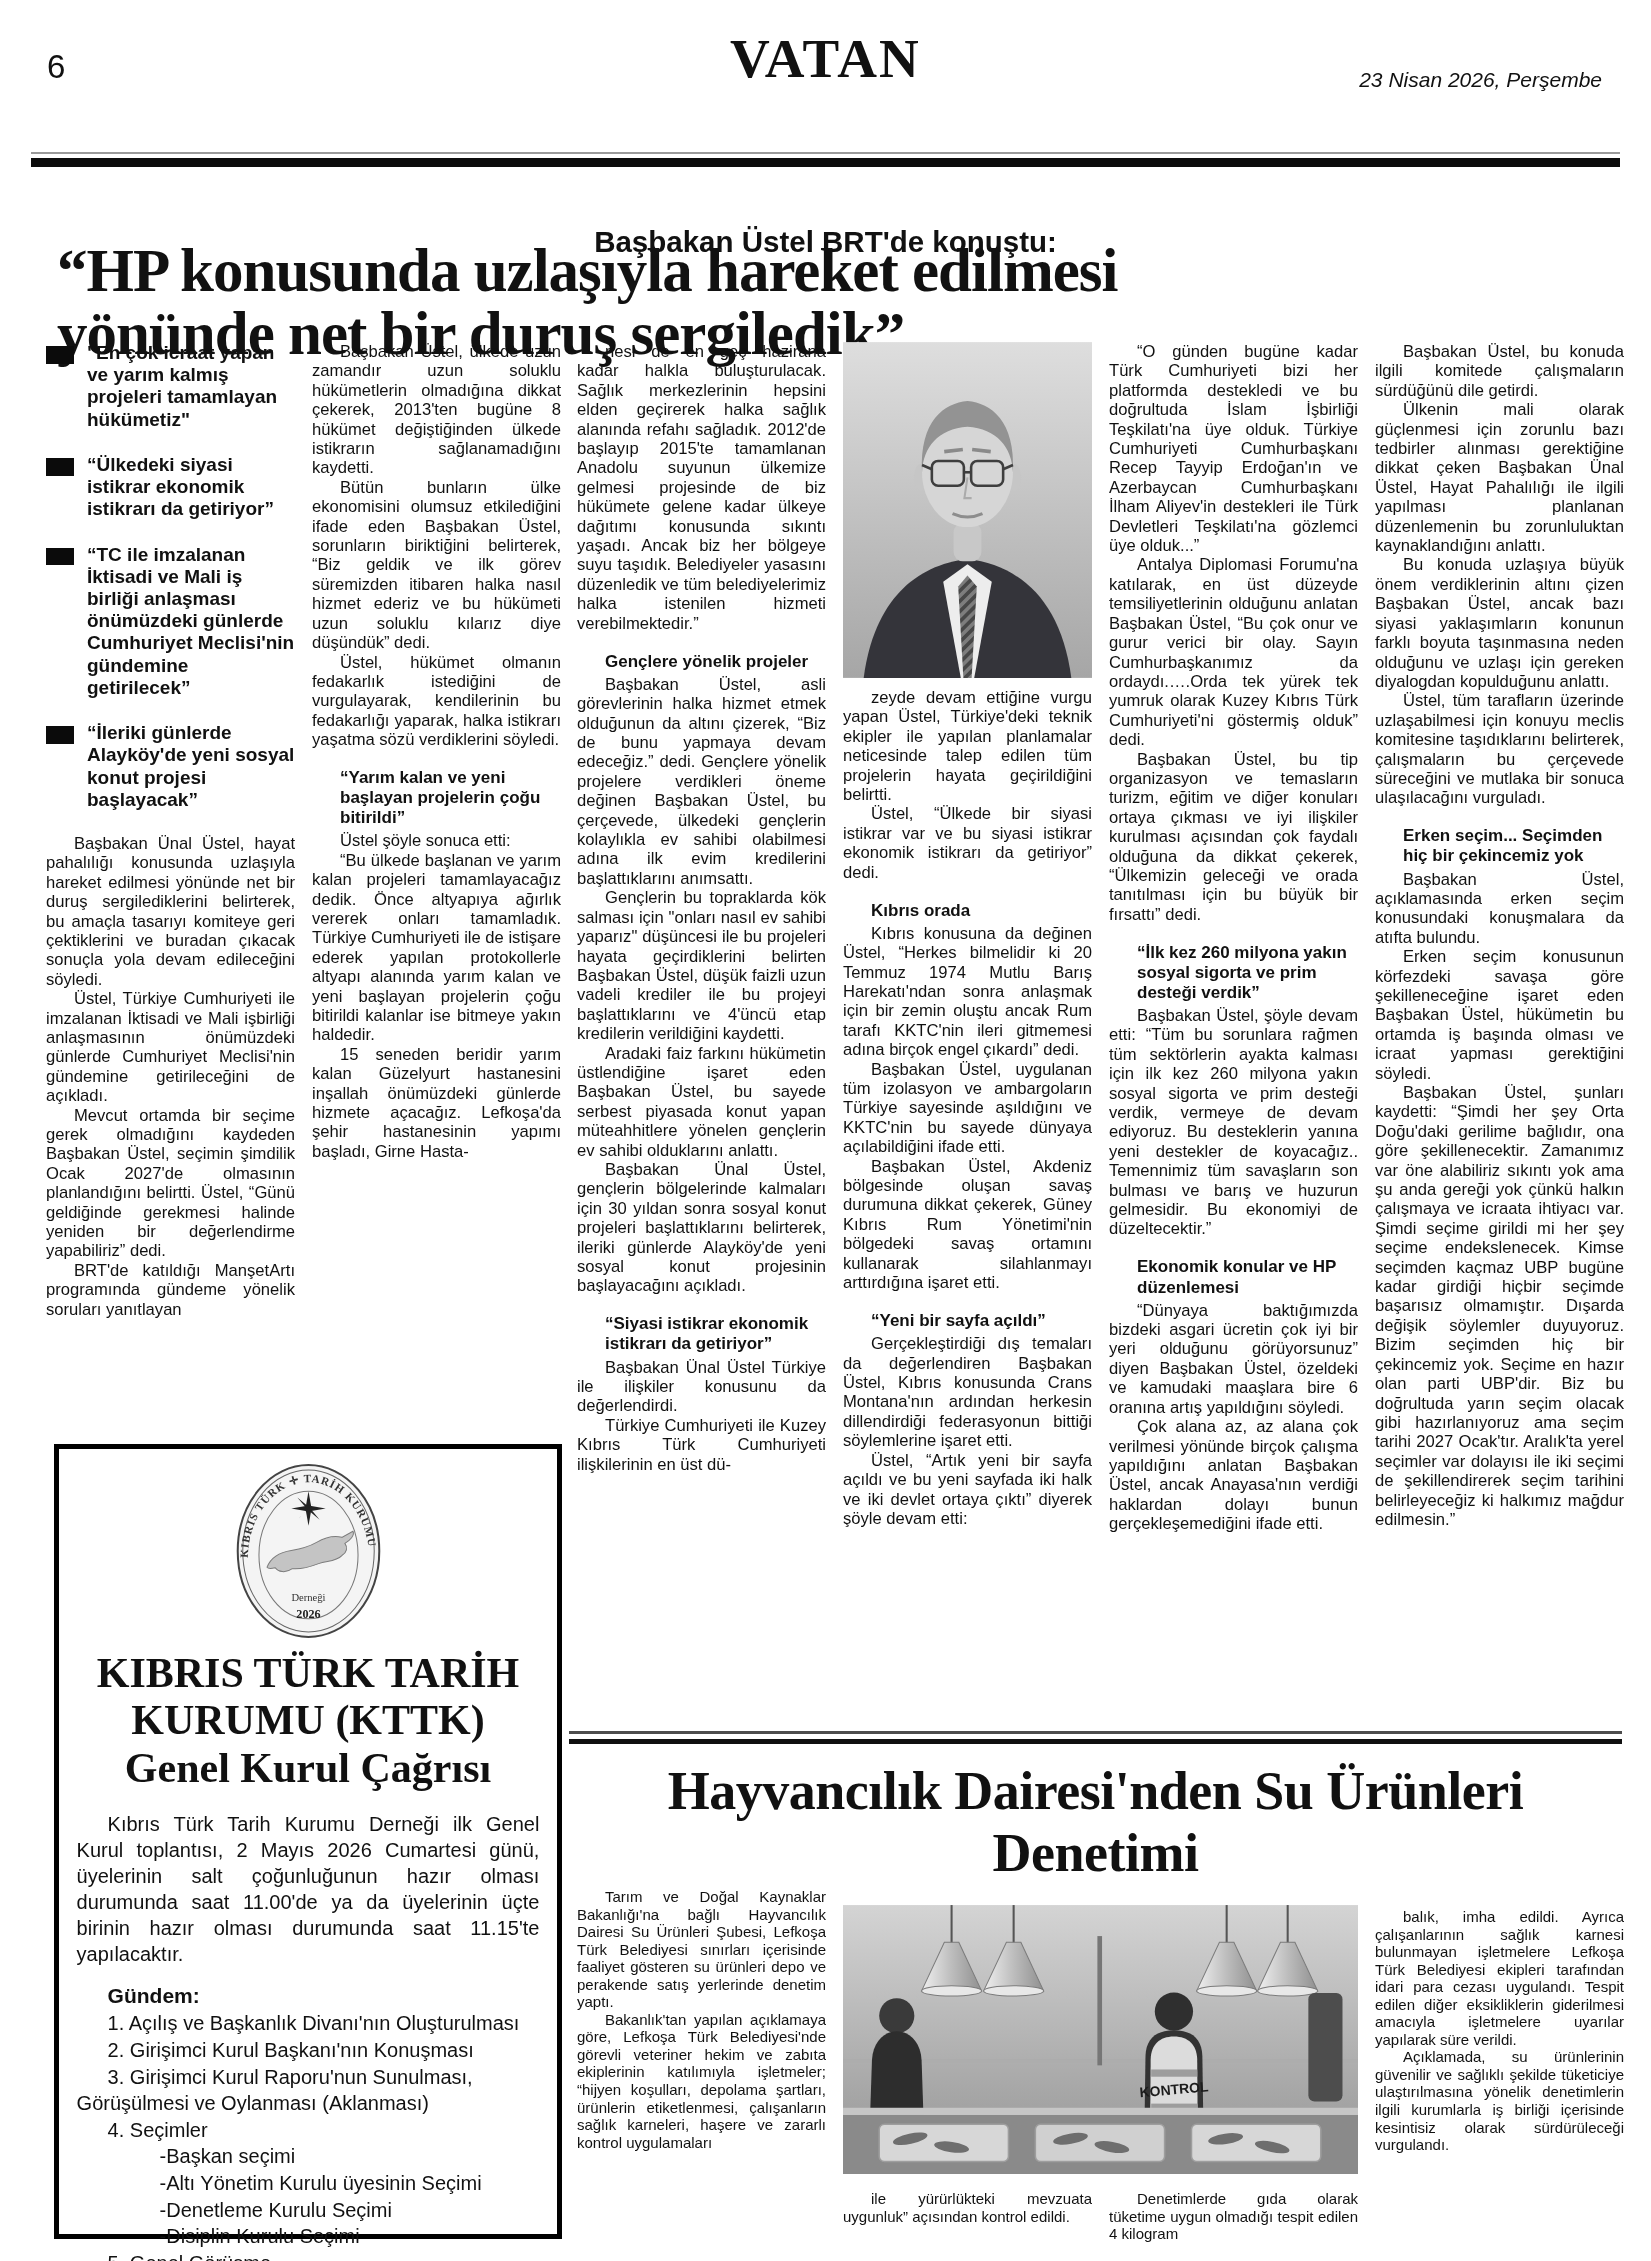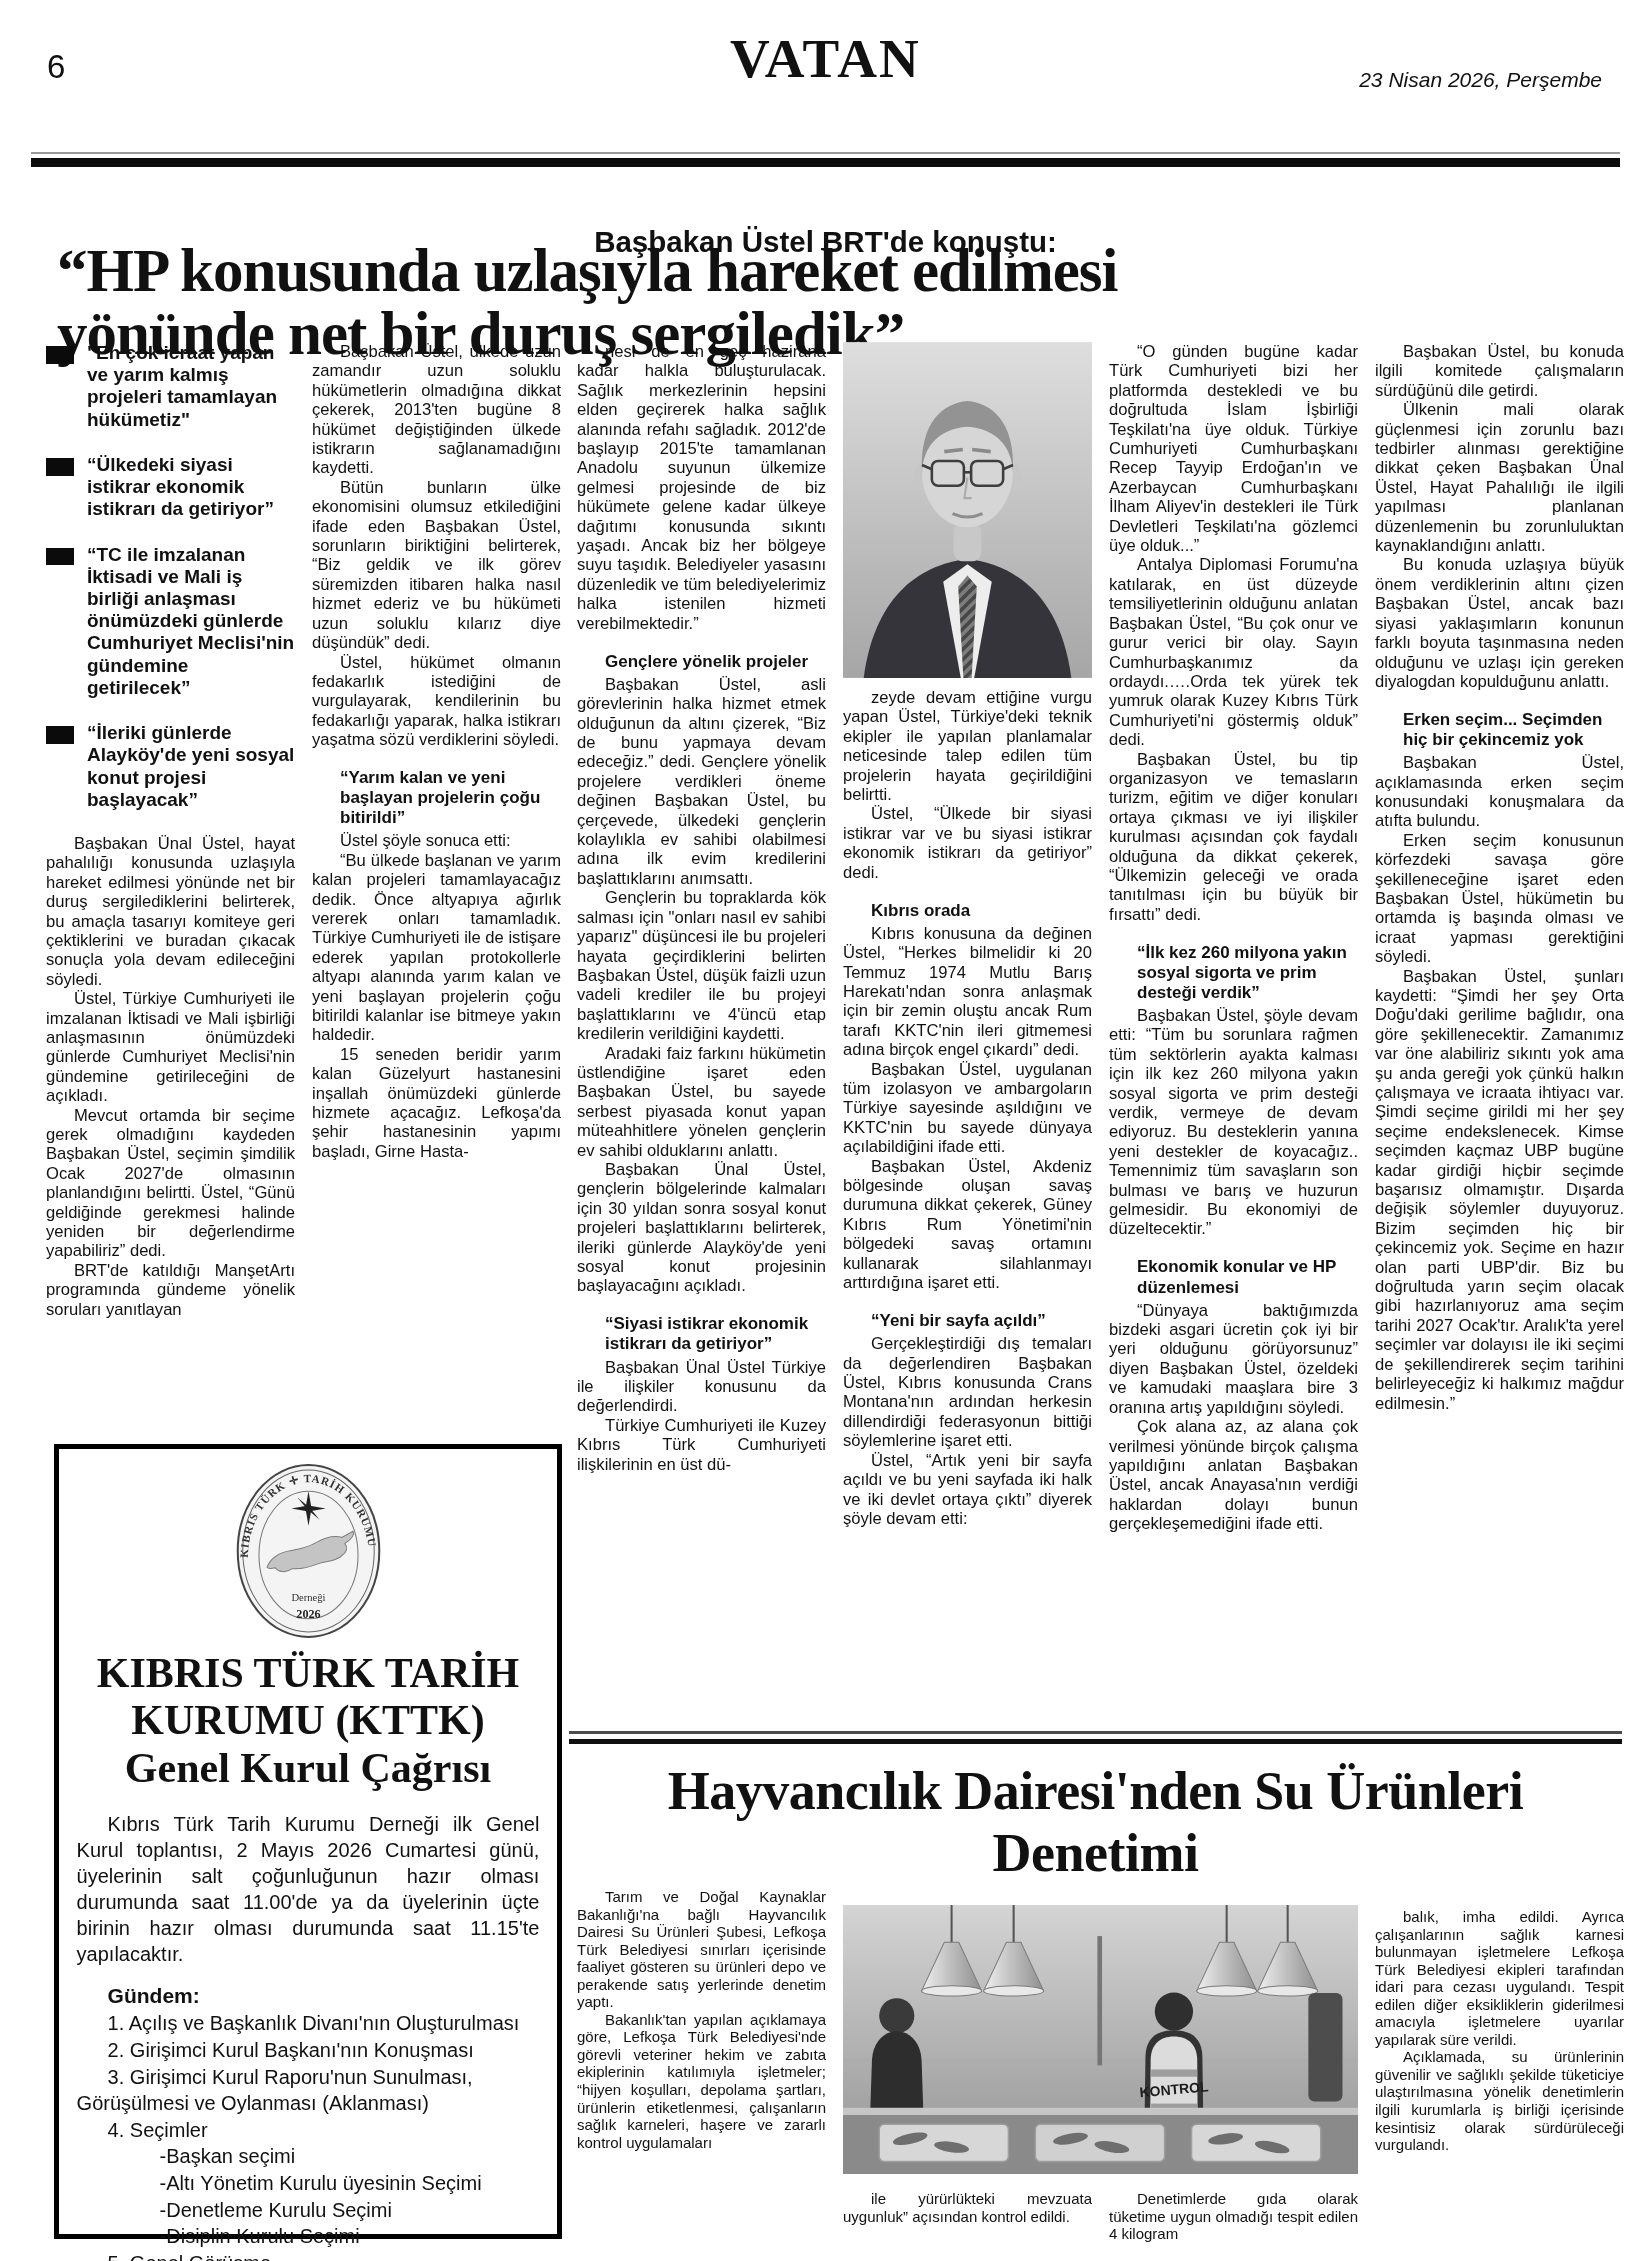--- a/index.html
+++ b/index.html
@@ -153,28 +153,29 @@
     <p>Üstel, “Artık yeni bir sayfa açıldı ve bu yeni sayfada iki halk ve iki devlet ortaya çıktı” diyerek şöyle devam etti:</p>
   </section>
 
   <section class="col c5">
     <p>“O günden bugüne kadar Türk Cumhuriyeti bizi her platformda destekledi ve bu doğrultuda İslam İşbirliği Teşkilatı'na üye olduk. Türkiye Cumhuriyeti Cumhurbaşkanı Recep Tayyip Erdoğan'ın ve Azerbaycan Cumhurbaşkanı İlham Aliyev'in destekleri ile Türk Devletleri Teşkilatı'na gözlemci üye olduk...”</p>
     <p>Antalya Diplomasi Forumu'na katılarak, en üst düzeyde temsiliyetlerinin olduğunu anlatan Başbakan Üstel, “Bu çok onur ve gurur verici bir olay. Sayın Cumhurbaşkanımız da ordaydı.….Orda tek yürek tek yumruk olarak Kuzey Kıbrıs Türk Cumhuriyeti'ni göstermiş olduk” dedi.</p>
     <p>Başbakan Üstel, bu tip organizasyon ve temasların turizm, eğitim ve diğer konuları ortaya çıkması ve iyi ilişkiler kurulması açısından çok faydalı olduğuna da dikkat çekerek, “Ülkemizin geleceği ve orada tanıtılması için bu büyük bir fırsattı” dedi.</p>
     <div class="subhead">“İlk kez 260 milyona yakın sosyal sigorta ve prim desteği verdik”</div>
     <p>Başbakan Üstel, şöyle devam etti: “Tüm bu sorunlara rağmen tüm sektörlerin ayakta kalması için ilk kez 260 milyona yakın sosyal sigorta ve prim desteği verdik, vermeye de devam ediyoruz. Bu desteklerin yanına yeni destekler de koyacağız.. Temennimiz tüm savaşların son bulması ve barış ve huzurun gelmesidir. Bu ekonomiyi de düzeltecektir.”</p>
     <div class="subhead">Ekonomik konular ve HP düzenlemesi</div>
-    <p>“Dünyaya baktığımızda bizdeki asgari ücretin çok iyi bir yeri olduğunu görüyorsunuz” diyen Başbakan Üstel, özeldeki ve kamudaki maaşlara bire 3 oranına artış yapıldığını söyledi.</p>
+    <p>“Dünyaya baktığımızda bizdeki asgari ücretin çok iyi bir yeri olduğunu görüyorsunuz” diyen Başbakan Üstel, özeldeki ve kamudaki maaşlara bire 6 oranına artış yapıldığını söyledi.</p>
     <p>Çok alana az, az alana çok verilmesi yönünde birçok çalışma yapıldığını anlatan Başbakan Üstel, ancak Anayasa'nın verdiği haklardan dolayı bunun gerçekleşemediğini ifade etti.</p>
   </section>
 
   <section class="col c6">
     <p>Başbakan Üstel, bu konuda ilgili komitede çalışmaların sürdüğünü dile getirdi.</p>
     <p>Ülkenin mali olarak güçlenmesi için zorunlu bazı tedbirler alınması gerektiğine dikkat çeken Başbakan Ünal Üstel, Hayat Pahalılığı ile ilgili yapılması planlanan düzenlemenin bu zorunluluktan kaynaklandığını anlattı.</p>
     <p>Bu konuda uzlaşıya büyük önem verdiklerinin altını çizen Başbakan Üstel, ancak bazı siyasi yaklaşımların konunun farklı boyuta taşınmasına neden olduğunu ve uzlaşı için gereken diyalogdan kopulduğunu anlattı.</p>
+    <p>Üstel, tüm tarafların üzerinde uzlaşabilmesi için konuyu meclis komitesine taşıdıklarını belirterek, çalışmaların bu çerçevede süreceğini ve mutlaka bir sonuca ulaşılacağını vurguladı.</p>
     <div class="subhead">Erken seçim... Seçimden hiç bir çekincemiz yok</div>
     <p>Başbakan Üstel, açıklamasında erken seçim konusundaki konuşmalara da atıfta bulundu.</p>
     <p>Erken seçim konusunun körfezdeki savaşa göre şekilleneceğine işaret eden Başbakan Üstel, hükümetin bu ortamda iş başında olması ve icraat yapması gerektiğini söyledi.</p>
     <p>Başbakan Üstel, şunları kaydetti: “Şimdi her şey Orta Doğu'daki gerilime bağlıdır, ona göre şekillenecektir. Zamanımız var öne alabiliriz sıkıntı yok ama şu anda gereği yok çünkü halkın çalışmaya ve icraata ihtiyacı var. Şimdi seçime girildi mi her şey seçime endekslenecek. Kimse seçimden kaçmaz UBP bugüne kadar girdiği hiçbir seçimde başarısız olmamıştır. Dışarda değişik söylemler duyuyoruz. Bizim seçimden hiç bir çekincemiz yok. Seçime en hazır olan parti UBP'dir. Biz bu doğrultuda yarın seçim olacak gibi hazırlanıyoruz ama seçim tarihi 2027 Ocak'tır. Aralık'ta yerel seçimler var dolayısı ile iki seçimi de şekillendirerek seçim tarihini belirleyeceğiz ki halkımız mağdur edilmesin.”</p>
   </section>
 
   <aside class="kttk">
     <svg class="kttk-logo" viewBox="0 0 300 360">
       <ellipse cx="150" cy="180" rx="140" ry="170" fill="#f4f4f4" stroke="#444" stroke-width="4"></ellipse>
       <ellipse cx="150" cy="180" rx="130" ry="160" fill="none" stroke="#666" stroke-width="2"></ellipse>

